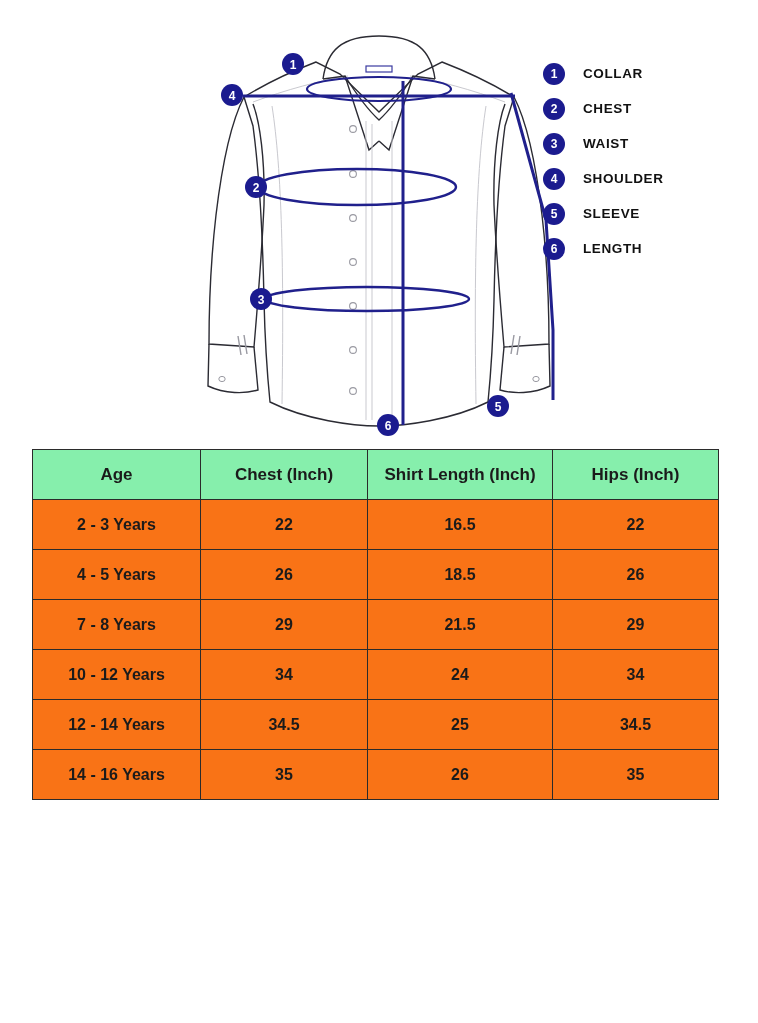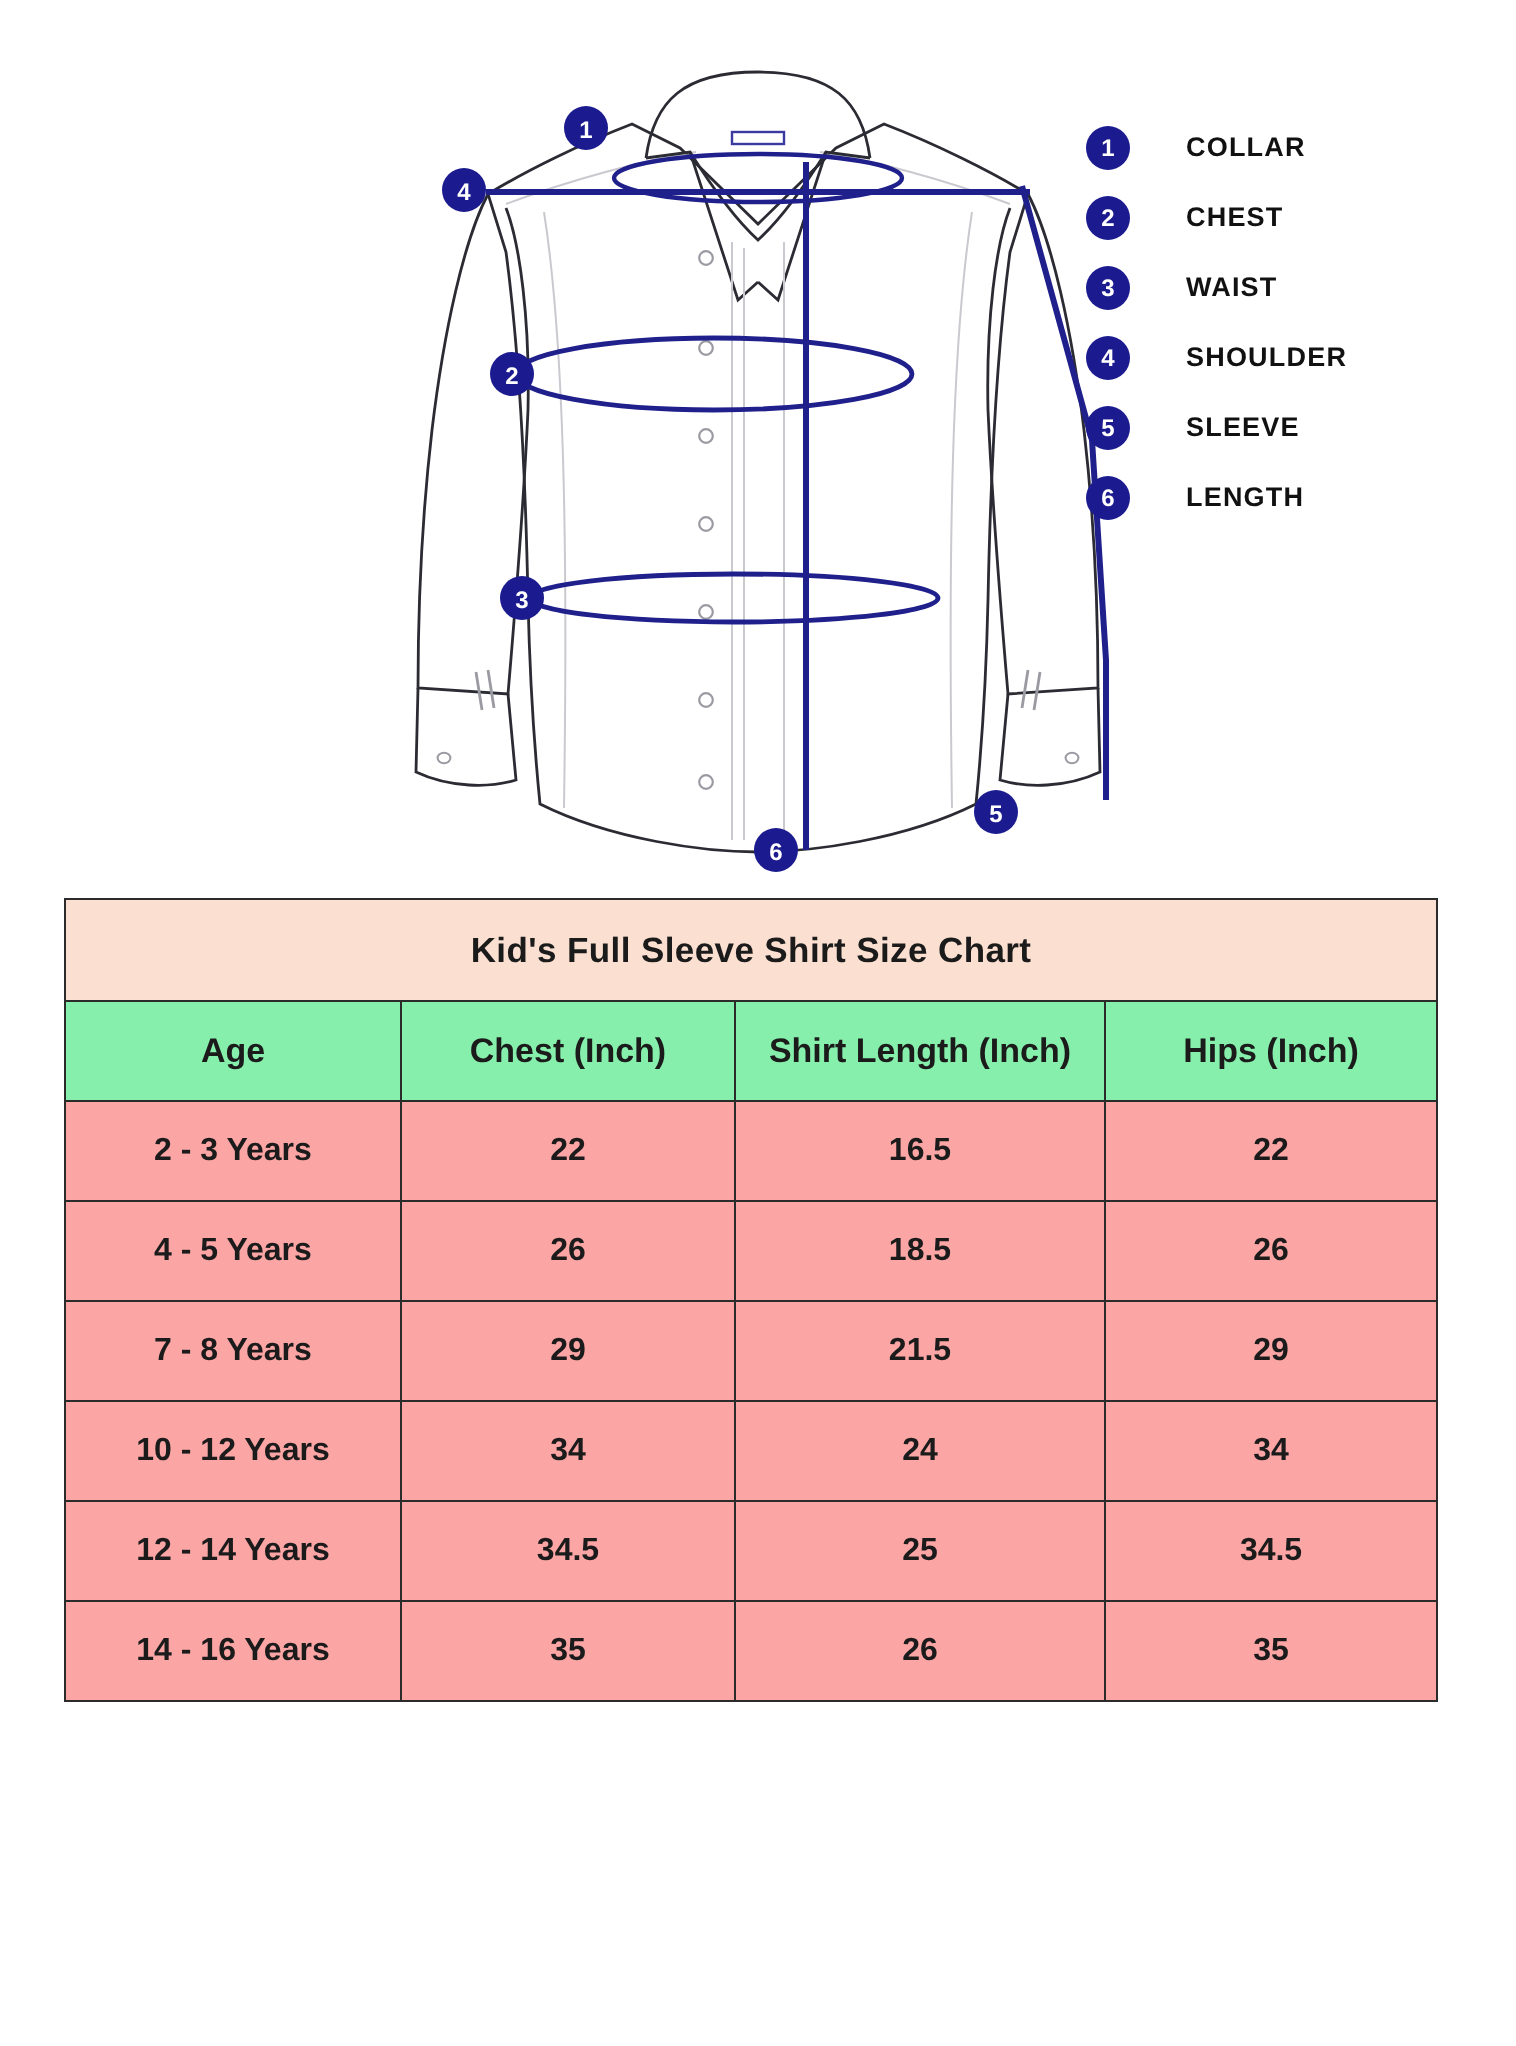--- a/index.html
+++ b/index.html
@@ -50,21 +50,21 @@
     font-size: 12px;
     font-weight: bold;
     display: flex;
     align-items: center;
     justify-content: center;
     flex: 0 0 auto;
     font-family: "Liberation Sans", sans-serif;
     line-height: 1;
   }
   .legend-label {
-    margin-left: 28px;
+    margin-left: 18px;
     font-size: 13.5px;
     font-weight: bold;
     letter-spacing: 0.6px;
     color: #111111;
     font-family: "Liberation Sans", sans-serif;
   }
 
   
   #size-table-wrap {
     position: absolute;
@@ -89,21 +89,21 @@
     height: 48px;
     font-size: 17.5px;
     letter-spacing: 0.2px;
   }
   td.head-cell {
     background: #86efac;
     height: 47px;
     font-size: 17px;
   }
   td.body-cell {
-    background: #fca5a5;
+    background: #f97316;
     height: 47px;
     font-size: 16px;
   }
   
   col.c-age    { width: 168px; }
   col.c-chest  { width: 167px; }
   col.c-length { width: 185px; }
   col.c-hips   { width: 166px; }
 </style>
 </head>
@@ -263,23 +263,20 @@
 <div id="size-table-wrap">
   <table class="size-table">
     <colgroup>
       <col class="c-age">
         <col class="c-chest">
         <col class="c-length">
         <col class="c-hips">
     </colgroup>
     <tbody>
       <tr>
-        <td class="title-cell" colspan="4">Kid's Full Sleeve Shirt Size Chart</td>
-      </tr>
-      <tr>
         <td class="head-cell">Age</td>
         <td class="head-cell">Chest (Inch)</td>
         <td class="head-cell">Shirt Length (Inch)</td>
         <td class="head-cell">Hips (Inch)</td>
       </tr>
 
       <tr>
         <td class="body-cell">2 - 3 Years</td>
         <td class="body-cell">22</td>
         <td class="body-cell">16.5</td>

